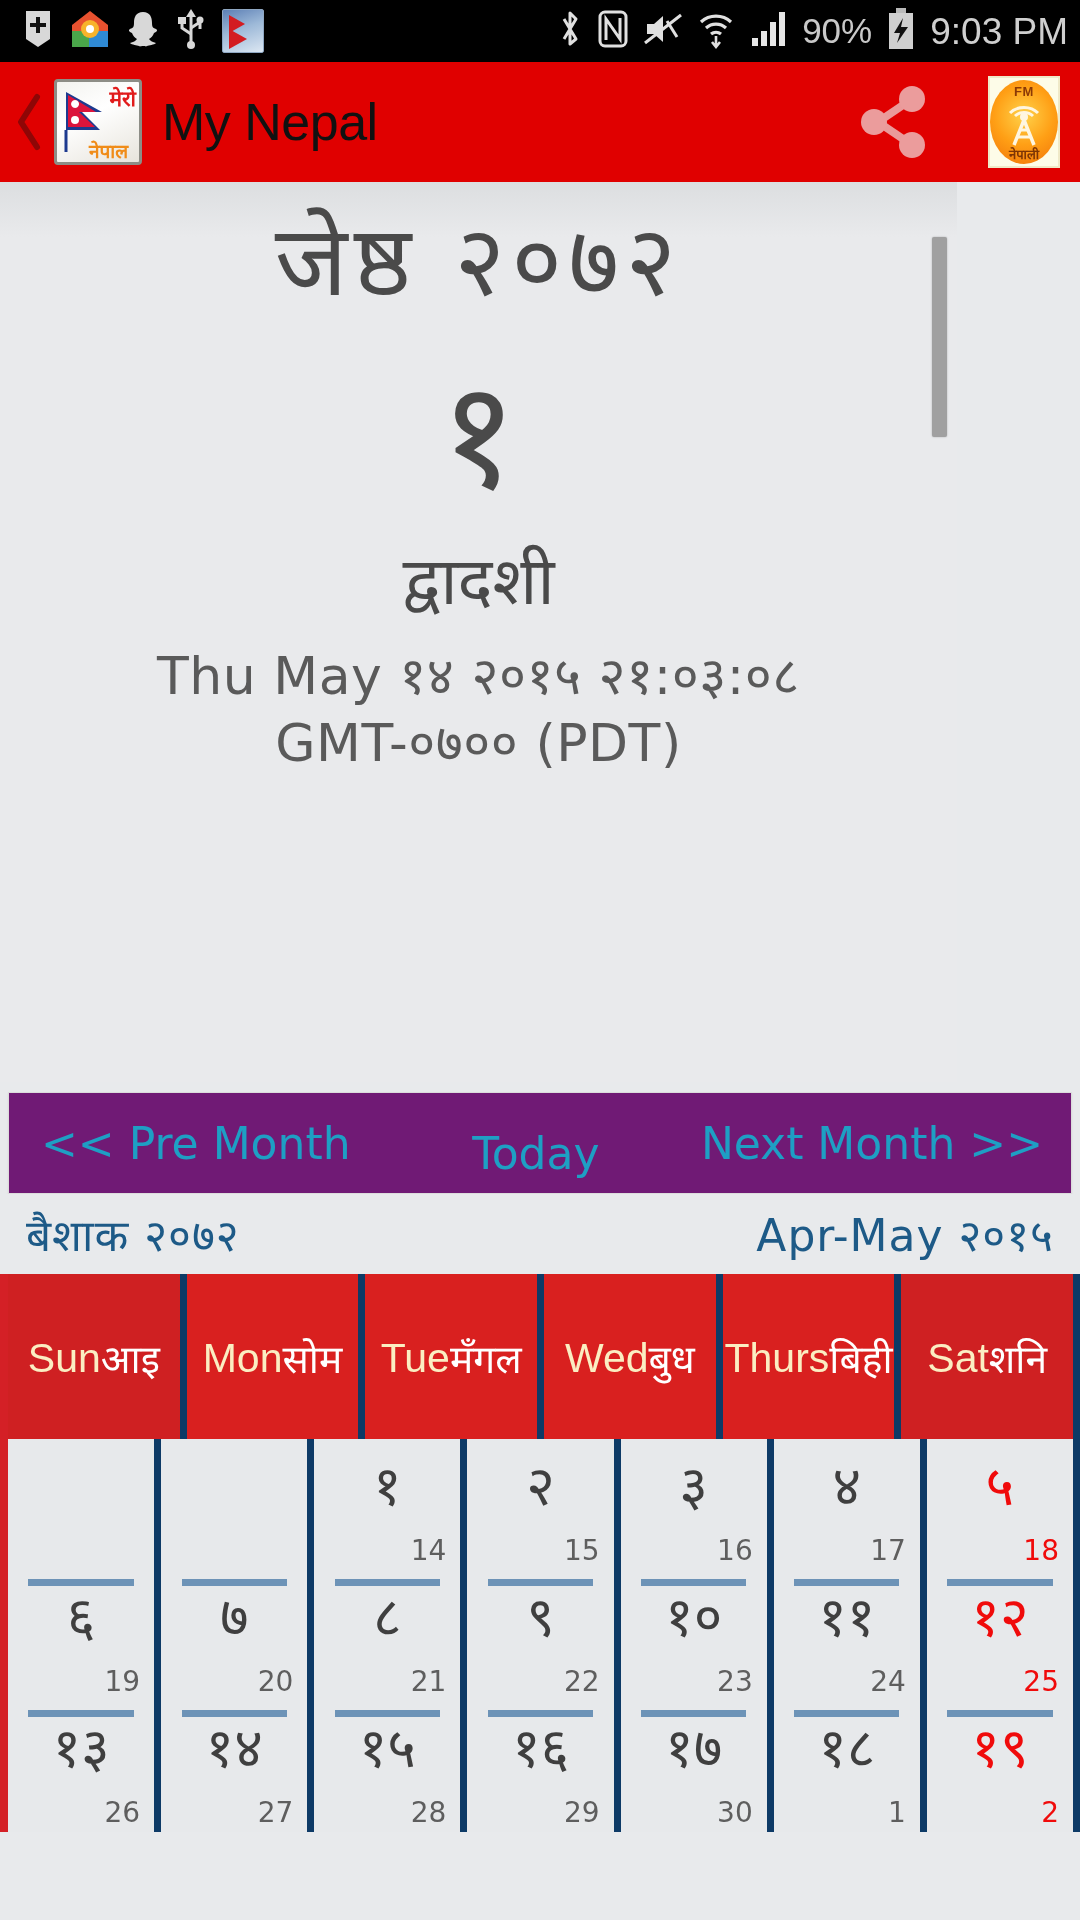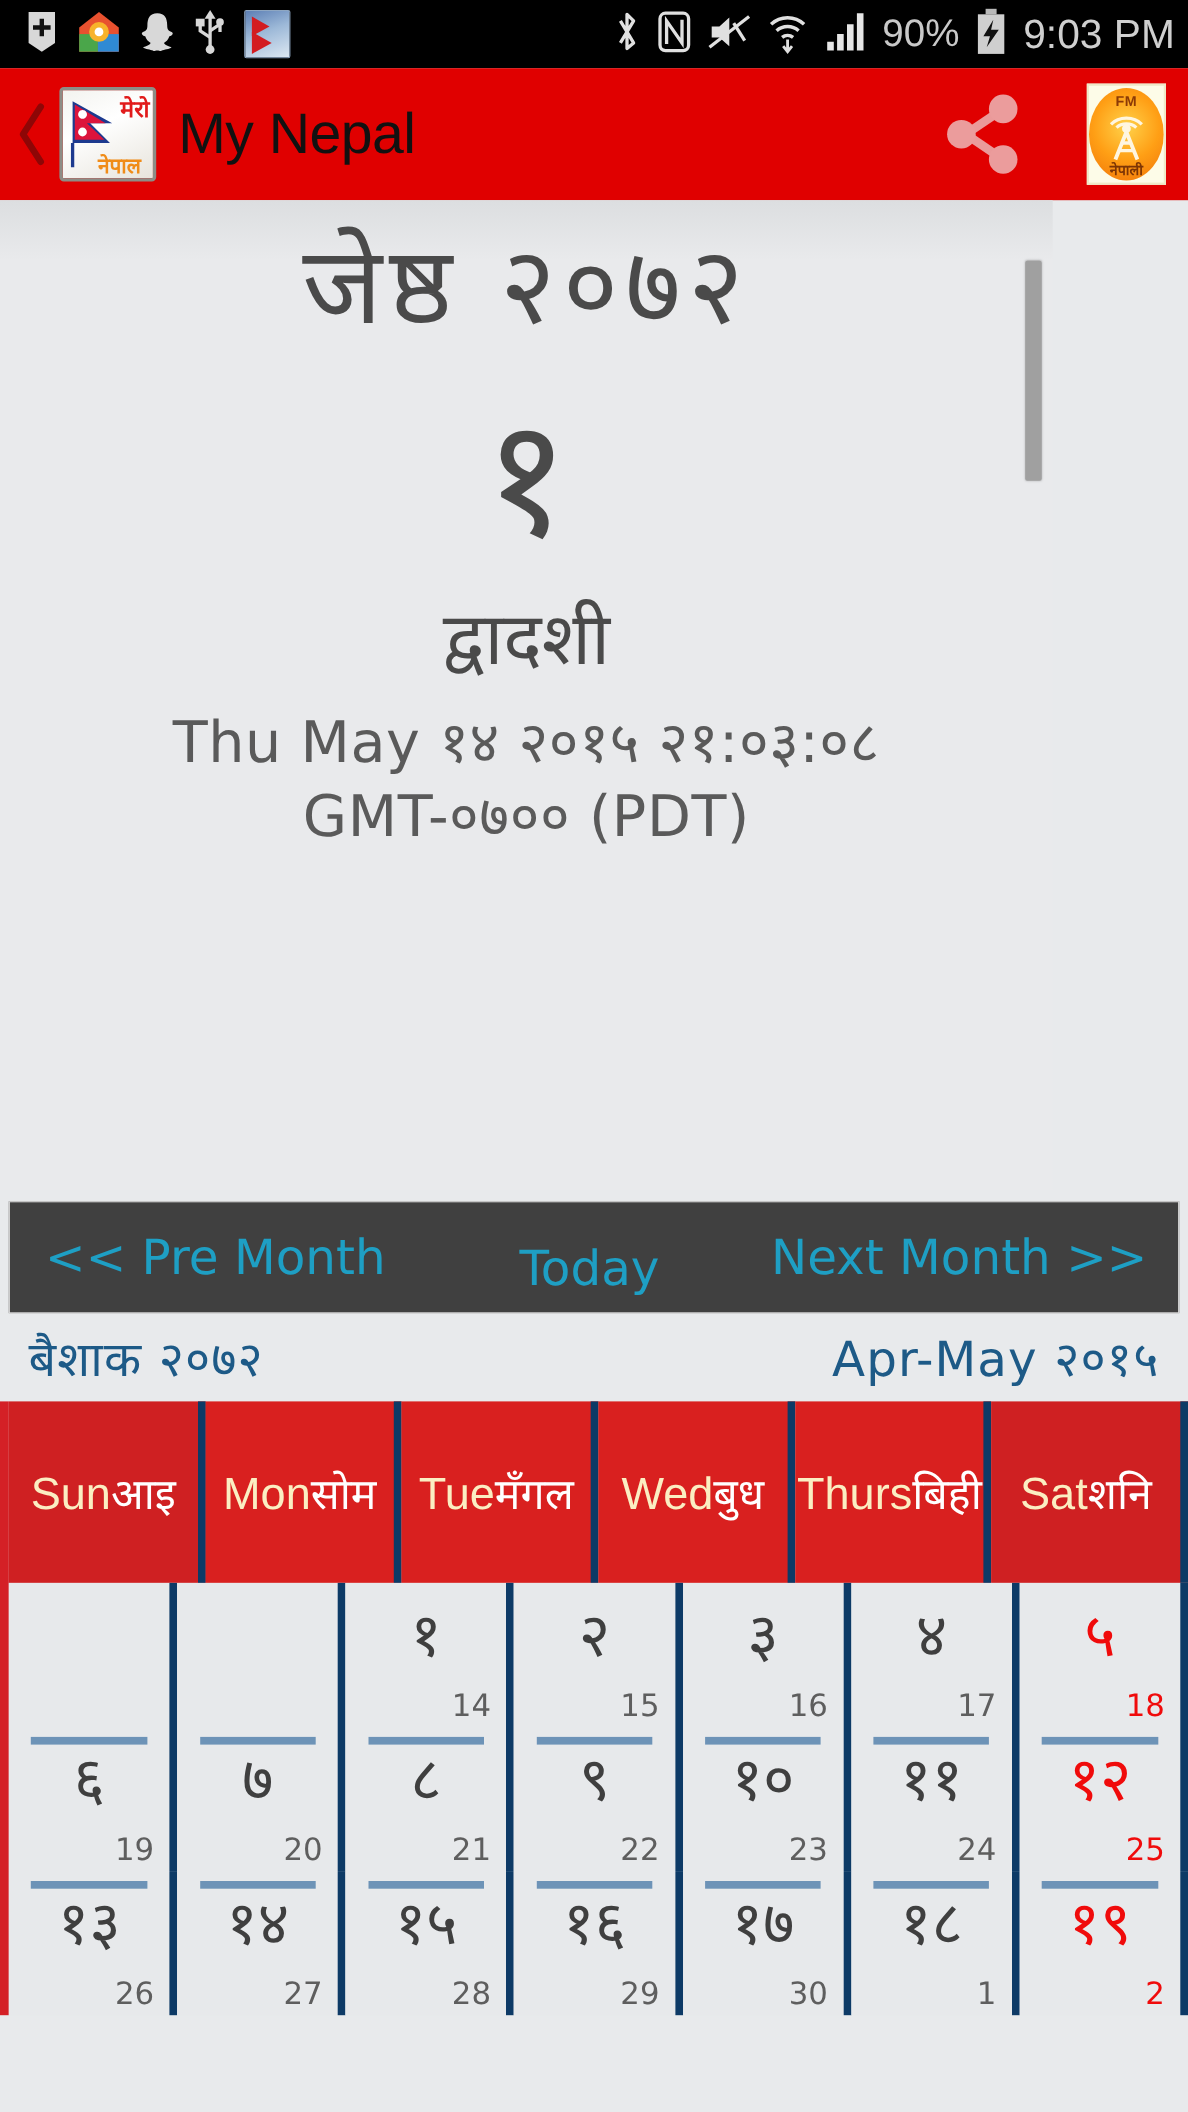--- a/index.html
+++ b/index.html
@@ -160,21 +160,21 @@
     width: 15px; height: 200px;
     background: #a0a0a0;
     border-radius: 2px;
     box-shadow: 0 0 2px rgba(0,0,0,0.25);
   }
 
   
   #nav-bar-wrap { width: 1080px; padding: 10px 8px 0 8px; background: #e8eaec; }
   #nav-bar {
     width: 100%; height: 102px;
-    background: #404040;
+    background: #701a75;
     border: 1px solid #dcdcdc;
     display: flex; align-items: center;
     box-shadow: 0 1px 2px rgba(0,0,0,0.07);
   }
   .nav-btn {
     color: #1e9fc4;
     font-size: 44px;
     font-family: "DejaVu Sans", sans-serif;
     white-space: nowrap;
     background: none; border: none;

